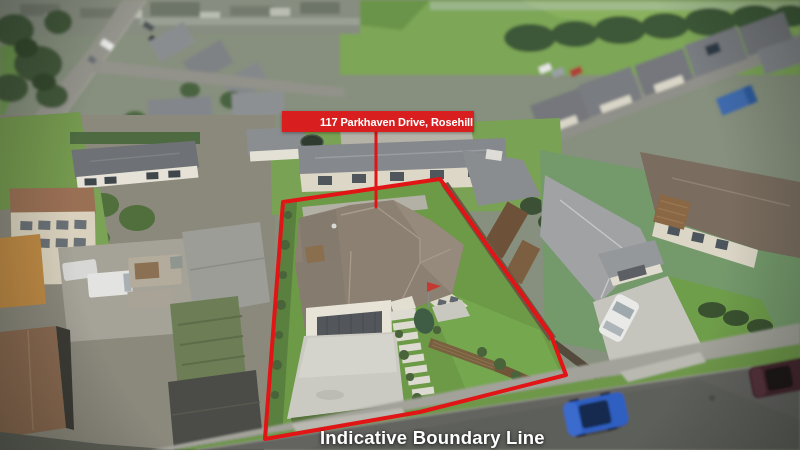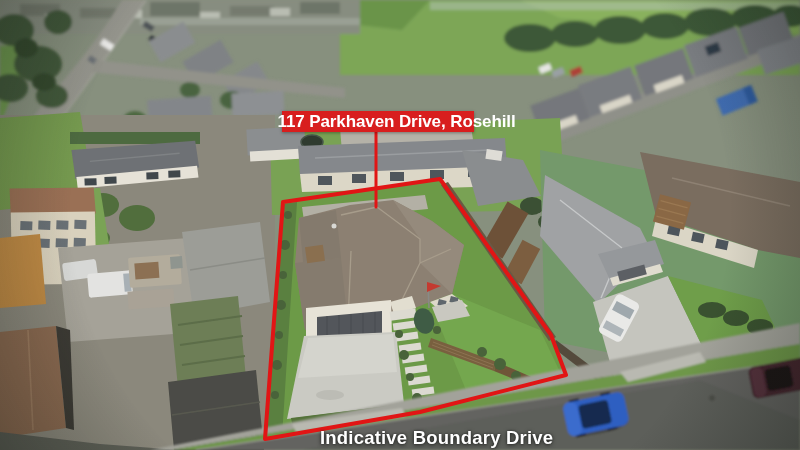--- a/index.html
+++ b/index.html
@@ -14,21 +14,21 @@
     fill:none;stroke:var(--line,#e11515);stroke-width:4;stroke-linejoin:round;stroke-linecap:round;
   }
   .pointer{stroke-width:3;}
   .banner{
     position:absolute;left:282px;top:111px;width:192px;height:21px;
     background:var(--banner,#d81e1e);
     display:flex;align-items:center;justify-content:center;
     box-shadow:0 1px 3px rgba(0,0,0,.35);
   }
   .banner span{
-    color:var(--otext,#fff);font-size:17px;font-weight:bold;white-space:nowrap;
+    color:var(--otext,#fff);font-size:11px;font-weight:bold;white-space:nowrap;
     letter-spacing:-.1px;
     margin-left:37px;
   }
   .caption{
     position:absolute;left:320px;top:427px;
     color:var(--otext,#fff);font-size:18.5px;font-weight:bold;white-space:nowrap;
     letter-spacing:.2px;
     text-shadow:0 1px 4px rgba(0,0,0,.65), 0 0 2px rgba(0,0,0,.45);
   }
 </style>
@@ -372,15 +372,15 @@
 
   <svg class="overlay-svg" viewBox="0 0 800 450" xmlns="http://www.w3.org/2000/svg">
     <path class="redline pointer" d="M376,131 L376,207"></path>
     <polygon class="redline" points="283,202 440,179 551,335 566,375 420,412 265,439"></polygon>
   </svg>
 
   <div class="banner">
     <span>117 Parkhaven Drive, Rosehill</span>
   </div>
 
-  <div class="caption">Indicative Boundary Drive</div>
+  <div class="caption">Indicative Boundary Line</div>
 
 </div>
 
 </body></html>

